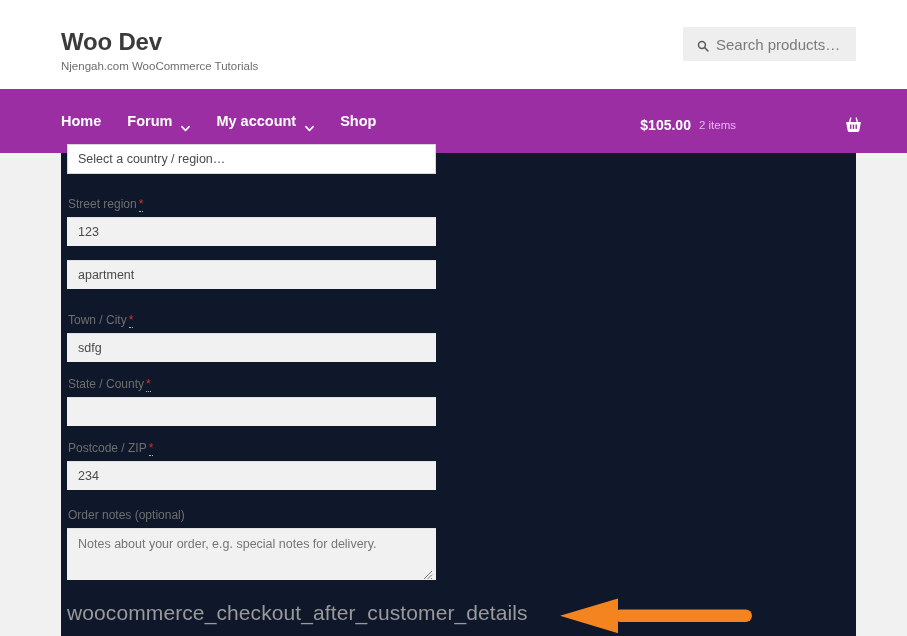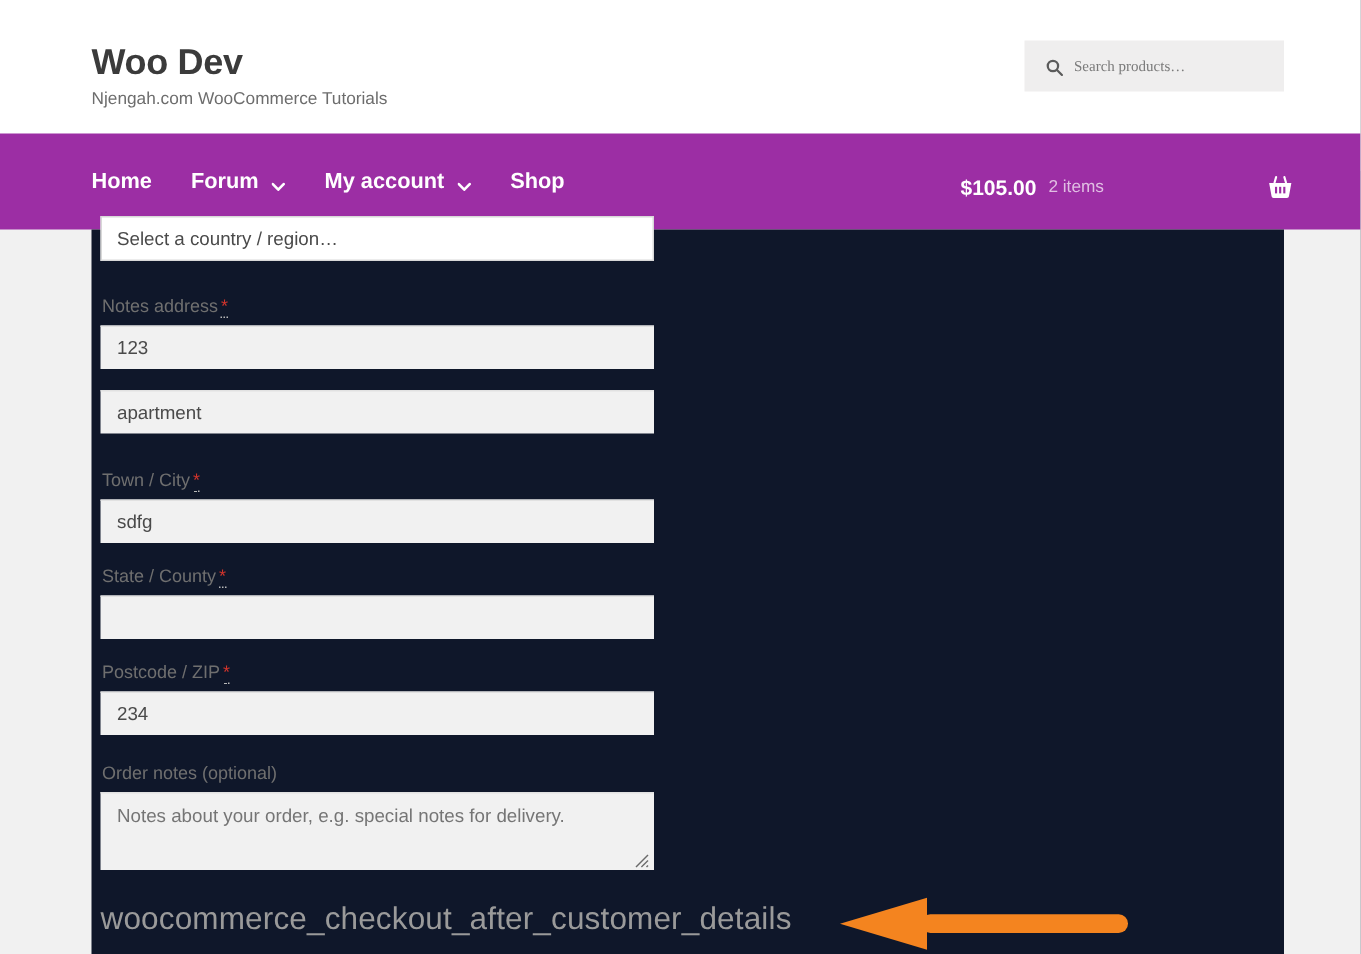--- a/index.html
+++ b/index.html
@@ -26,36 +26,36 @@
     font-size: 11.5px; color: #6d6d6d; line-height: 16px; margin: 2px 0 0 0;
   }
   .search-box {
     position: absolute; left: 683px; top: 27px; width: 173px; height: 34px;
     background: #efeeee; border: none; display: flex; align-items: center;
     padding-left: 14px;
   }
   .search-icon { width: 12px; height: 12px; flex: 0 0 auto; margin-right: 7px; color:#5b5b5b; }
   .search-input {
     border: none; outline: none; background: transparent;
-    font-family: Liberation Serif, serif; font-size: 10px;
+    font-family: Liberation Sans, sans-serif; font-size: 15px;
     color: #7a7a7a; width: 135px; padding: 0;
   }
   .search-input::placeholder { color: #7a7a7a; }
 
   
   .main-nav {
     position: absolute; left: 0; top: 89px; width: 907px; height: 64px;
     background: #9c2ea4;
   }
   .nav-links {
     position: absolute; left: 61px; top: 0; height: 64px;
     display: flex; align-items: center; gap: 0;
   }
   .nav-item {
-    display: flex; align-items: center; color: #ffffff;
+    display: flex; align-items: flex-end; color: #ffffff;
     font-size: 14.5px; font-weight: bold; cursor: pointer;
     margin-right: 26px; white-space: nowrap;
   }
   .nav-item:last-child { margin-right: 0; }
   .caret {
     display: inline-block; margin-left: 9px; width: 9px; height: 9px;
     color: #fff; flex: 0 0 auto;
   }
   .cart-area {
     position: absolute; right: 0; top: 0; height: 72px;
@@ -197,21 +197,21 @@
     <form class="checkout-form">
 
       <div class="field-row">
         <select class="country-select">
           <option>Select a country / region…</option>
         </select>
       </div>
 
       <div class="field-row" style="margin-top:22px;">
         <label class="field-label">
-          <span>Notes address</span><abbr class="req">*</abbr>
+          <span>Street region</span><abbr class="req">*</abbr>
         </label>
         <input class="field-input" type="text" value="123" style="">
       </div>
 
       <div class="field-row" style="margin-top:14px;">
         <input class="field-input" type="text" value="apartment" style="">
       </div>
 
       <div class="field-row" style="margin-top:23px;">
         <label class="field-label">

